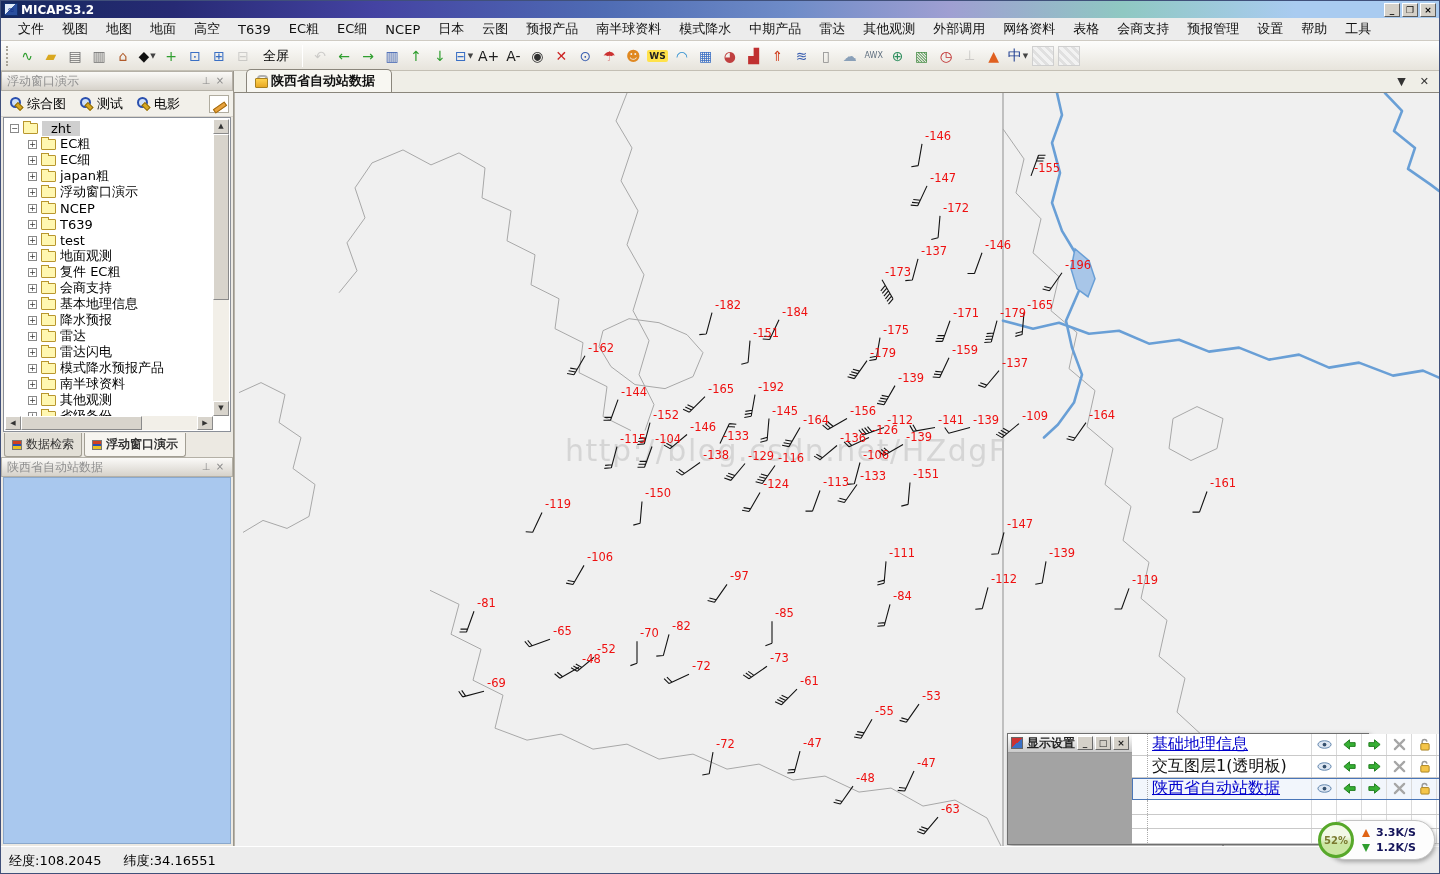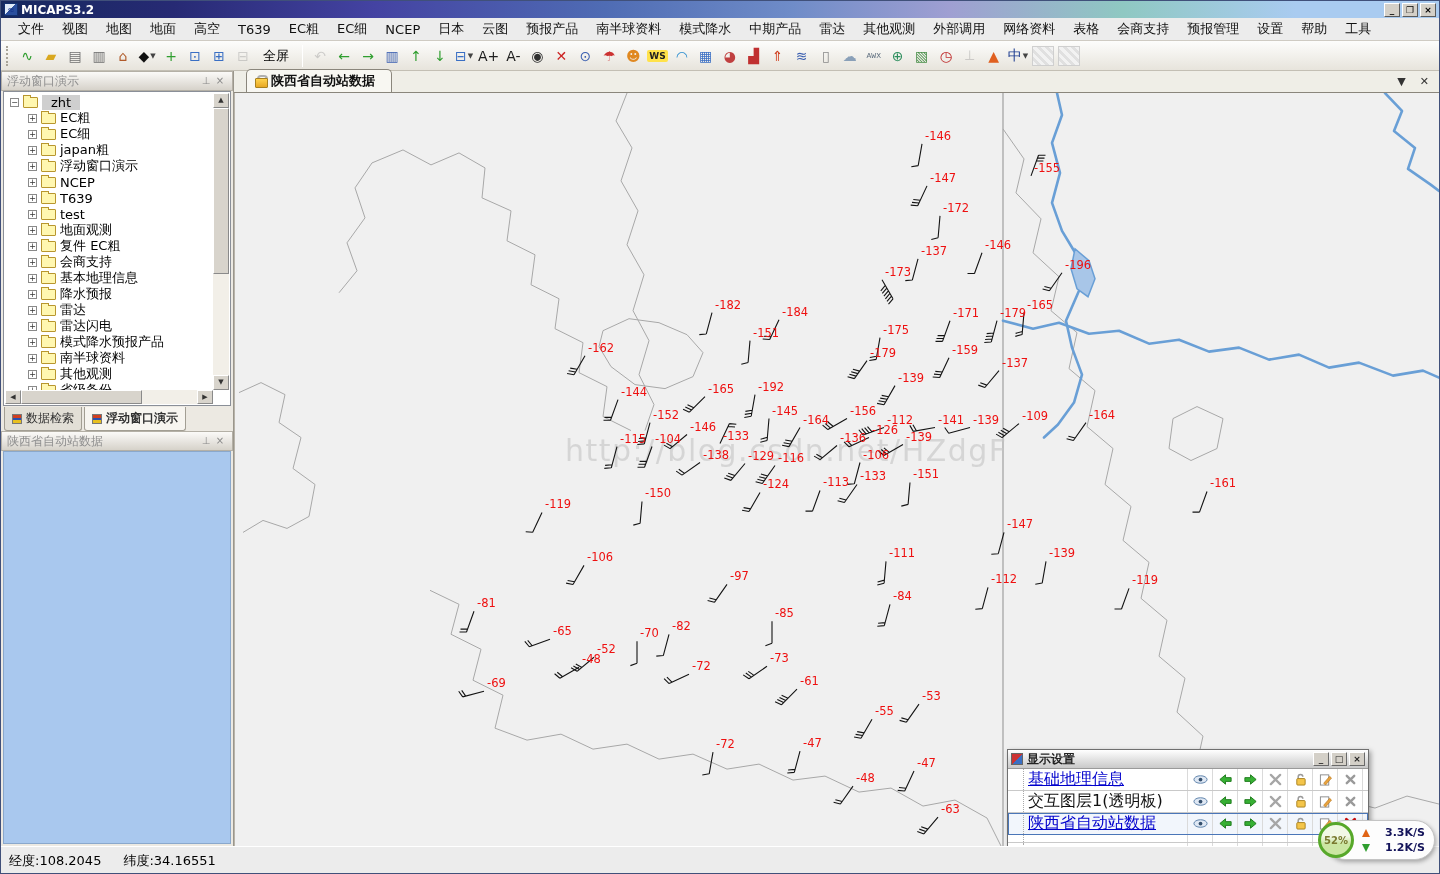--- a/index.html
+++ b/index.html
@@ -71,21 +71,21 @@
   #doctabs{height:22px;display:flex;align-items:flex-end;padding-left:12px;position:relative;border-bottom:1px solid #8a867c}
   .doctab{display:flex;align-items:center;gap:5px;background:#f8f7f2;border:1px solid #8a867c;border-bottom:none;border-radius:5px 5px 0 0;padding:2px 16px 2px 8px;font-weight:bold;font-size:13px;color:#111}
   .lock{width:11px;height:13px;position:relative;flex:none}
   .lock::before{content:"";position:absolute;left:2px;top:0;width:7px;height:7px;border:2px solid #b0b0b0;border-bottom:none;border-radius:4px 4px 0 0}
   .lock::after{content:"";position:absolute;left:0;bottom:0;width:11px;height:8px;background:linear-gradient(#ffd34e,#e8a824);border:1px solid #a8811f;border-radius:1px}
   .tabctrl{position:absolute;right:10px;top:4px;display:flex;gap:14px;color:#333;font-size:11px;font-weight:bold}
   #mapwrap{flex:1;position:relative;background:#f0f0f0;overflow:hidden;border-left:1px solid #b8b4aa}
   #map{display:block;width:100%;height:100%}
 
   
-  #dispwin{position:absolute;left:772px;top:656px;width:362px;height:112px;background:#a3a3a3;border:1px solid #6f6f6f;box-shadow:2px 2px 5px rgba(0,0,0,.35);display:flex;flex-direction:column;font-size:12px}
+  #dispwin{position:absolute;left:772px;top:640px;width:362px;height:112px;background:#a3a3a3;border:1px solid #6f6f6f;box-shadow:2px 2px 5px rgba(0,0,0,.35);display:flex;font-size:12px}
   .dwtitle{height:19px;background:linear-gradient(#ffffff,#c9c9c9);display:flex;align-items:center;padding:0 3px;border-bottom:1px solid #9a9a9a;font-weight:bold;color:#222;flex:none}
   .dwico{width:12px;height:12px;margin-right:4px;border:1px solid #666;background:linear-gradient(135deg,#cc3333 50%,#3a6fc4 50%)}
   .dwtitle .sp{flex:1}
   .dwbtn{width:16px;height:14px;border:1px solid;border-color:#fff #6a6a6a #6a6a6a #fff;background:#d4d0c8;font-size:9px;line-height:12px;text-align:center;margin-left:2px;font-weight:bold}
   .dwgrid{flex:1;background:#fff;display:flex;flex-direction:column}
   .dwrow{flex:1;display:grid;grid-template-columns:16px 164px repeat(7,25px);border-bottom:1px solid #c9c9c9;align-items:stretch}
   .dwrow>div{display:flex;align-items:center;justify-content:center;border-right:1px solid #dadada;overflow:hidden}
   .dwrow .lbl{justify-content:flex-start;padding-left:4px;font-size:16px;white-space:nowrap}
   .dwrow .dots{border-right:1px dotted #aaa}
   .dwrow.sel{outline:1px solid #4a76b8;outline-offset:-1px;background:#f2f6fc}
@@ -93,21 +93,21 @@
   .lbl.plain{color:#111}
   .icx{width:15px;height:13px;display:inline-block}
 
   
   #statusbar{height:29px;background:#ececec;border-top:1px solid #fff;box-shadow:0 -1px 0 #a8a49a;display:flex;align-items:center;padding:0 8px;gap:22px;font-size:13px;color:#000}
 
   
   #netpill{position:absolute;right:4px;bottom:13px;width:110px;height:40px;background:#fdfdfd;border:1px solid #c4c4c4;border-radius:20px;box-shadow:1px 2px 4px rgba(0,0,0,.3);display:flex;align-items:center;z-index:60}
   .gauge{width:36px;height:36px;border-radius:50%;border:3px solid #57a82a;background:linear-gradient(#f2f8e6 38%,#cbe6a2 62%);display:flex;align-items:center;justify-content:center;font-size:10px;font-weight:bold;color:#7a7a30;margin-left:-8px;flex:none}
   .net-col{display:flex;flex-direction:column;margin-left:8px;gap:2px;font-size:11px;font-weight:bold;color:#14145a}
-  .net-row{display:flex;align-items:center;gap:15px}
+  .net-row{display:flex;align-items:center;gap:6px}
   .tri{width:0;height:0;border-left:4px solid transparent;border-right:4px solid transparent}
   .tri.up{border-bottom:8px solid #e06416}
   .tri.down{border-top:8px solid #2f9e2f}
 </style>
 </head>
 <body>
 
 <div id="titlebar">
   <span id="app-icon">≈</span>
   <span>MICAPS3.2</span>
@@ -244,21 +244,21 @@
     <span class="tbtn">
       <span style="color: rgb(58, 95, 176);">≋</span>
     </span>
     <span class="tbtn">
       <span style="color: rgb(138, 138, 138);">▯</span>
     </span>
     <span class="tbtn">
       <span style="color: rgb(138, 160, 184);">☁</span>
     </span>
     <span class="tbtn">
-      <span style="color: rgb(96, 112, 128); font-size: 8px; font-family: Liberation Mono, monospace;">AWX</span>
+      <span style="color: rgb(96, 112, 128); font-size: 8px;">AWX</span>
     </span>
     <span class="tbtn">
       <span style="color: rgb(47, 143, 95);">⊕</span>
     </span>
     <span class="tbtn">
       <span style="color: rgb(74, 143, 74);">▧</span>
     </span>
     <span class="tbtn">
       <span style="color: rgb(192, 48, 48);">◷</span>
     </span>
@@ -278,20 +278,35 @@
 
 <div id="main">
 
   <div id="sidebar">
     <div class="dockhead">
       <span>浮动窗口演示</span>
       <span class="sp"></span>
       <span class="dkbtn">⊥</span>
       <span class="dkbtn">×</span>
     </div>
+    <div class="qrow" id="qrow">
+        <span class="qbtn">
+          <span class="mag"></span>
+          <span>综合图</span>
+        </span>
+        <span class="qbtn">
+          <span class="mag"></span>
+          <span>测试</span>
+        </span>
+        <span class="qbtn">
+          <span class="mag"></span>
+          <span>电影</span>
+        </span>
+        <span class="qedit"></span>
+      </div>
     <div id="tree">
       <div id="treelist">
           <div class="titem root">
             <span class="exp">−</span>
             <span class="folder"></span>
             <span class="rootsel">zht</span>
           </div>
           <div class="titem">
             <span class="exp">+</span>
             <span class="folder"></span>

